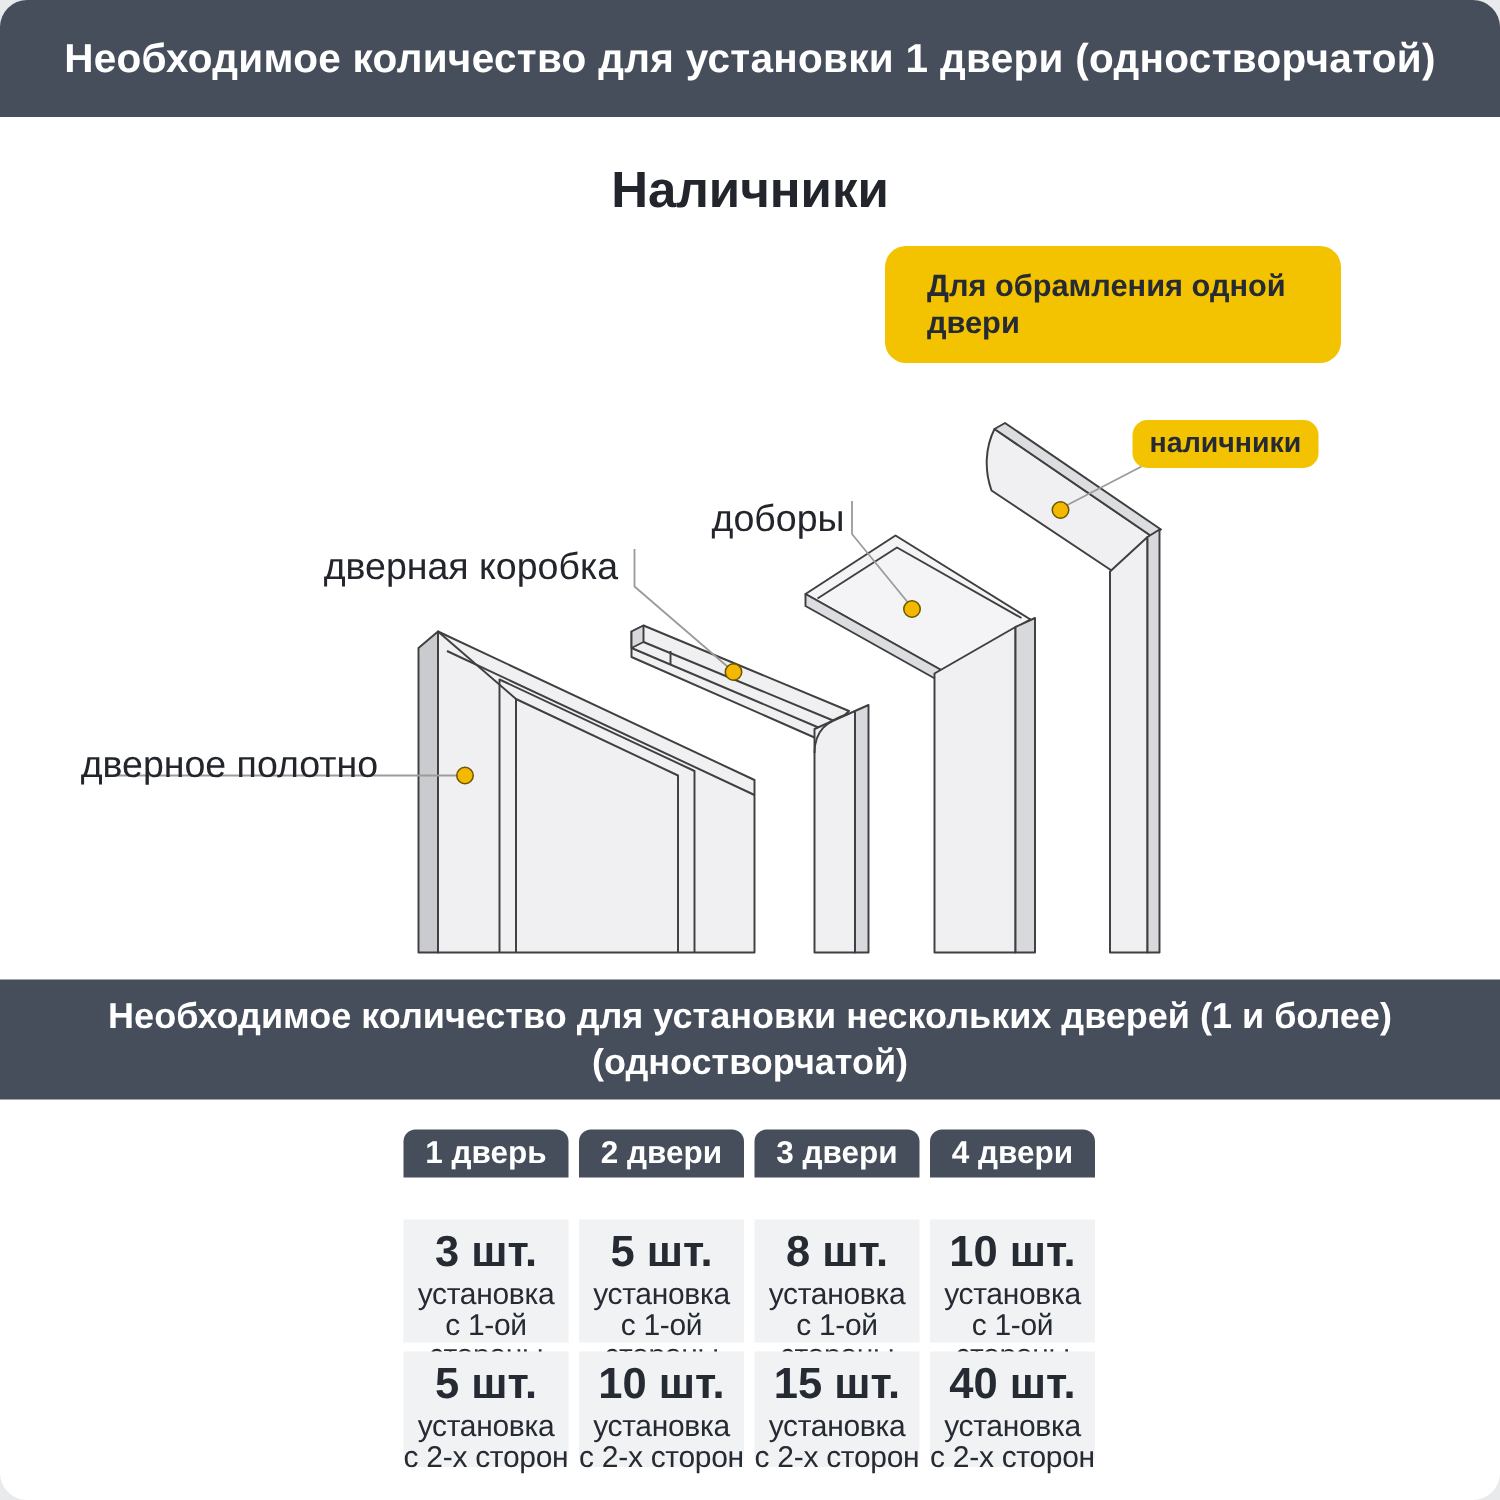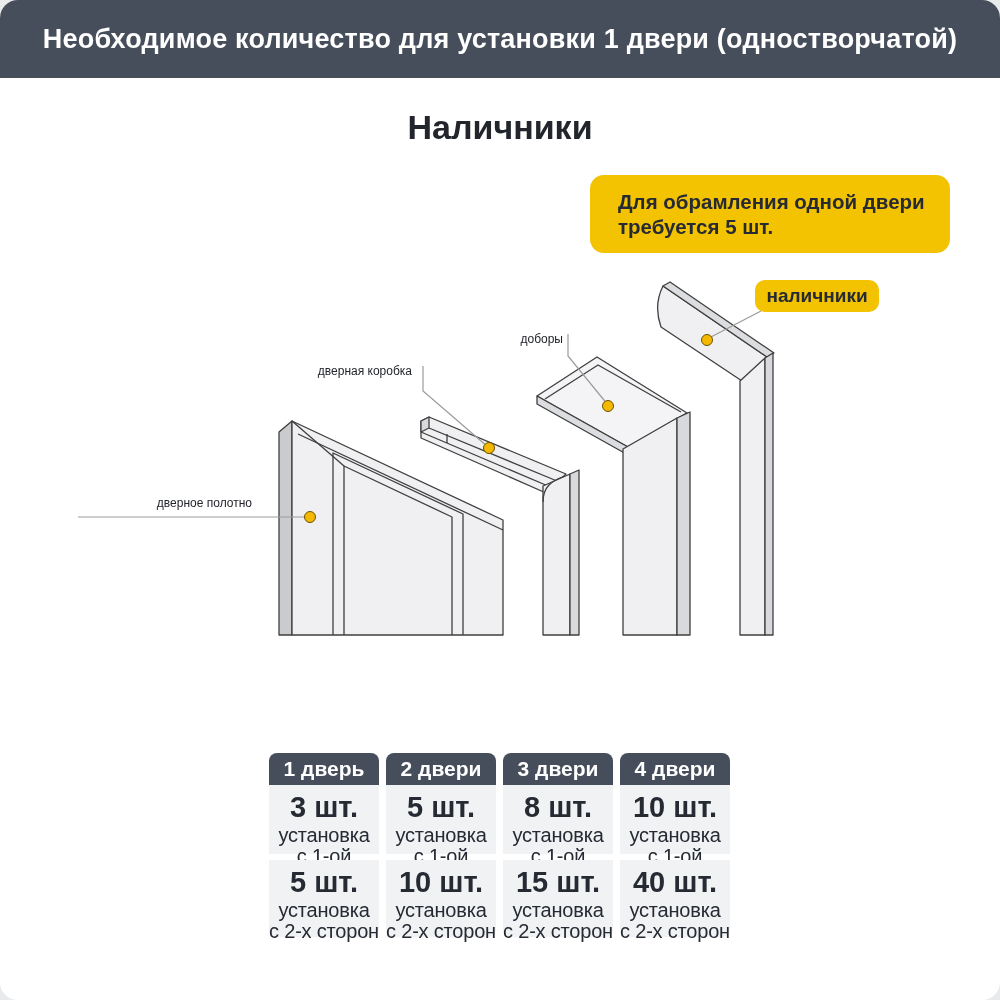--- a/index.html
+++ b/index.html
@@ -22,30 +22,30 @@
   }
   
   .description{
     position:absolute;left:40px;top:182px;width:522px;
     font-size:19px;line-height:24px;color:#22252B;
     text-align:justify;text-align-last:left;
   }
   .description b{font-weight:bold;}
   
   .info-badge{
-    position:absolute;left:590px;top:175px;width:360px;height:78px;
+    position:absolute;left:590px;top:164px;width:304px;height:78px;
     background:#F3C200;border-radius:14px;color:#262A33;
     font-size:20.5px;font-weight:bold;line-height:25px;
     padding:14px 20px 0 28px;
   }
   
   .diagram{position:absolute;left:0;top:260px;width:1000px;height:400px;}
   .diagram svg{position:absolute;left:0;top:0;}
   .dg-label{
-    position:absolute;font-size:12px;color:#22252B;white-space:nowrap;
+    position:absolute;font-size:25px;color:#22252B;white-space:nowrap;
   }
   .lbl-leaf{top:236px;right:748px;}
   .lbl-frame{top:104px;right:588px;}
   .lbl-ext{top:72px;right:437px;}
   .lbl-casing{
     position:absolute;left:755px;top:20px;width:124px;height:32px;
     background:#F3C200;border-radius:10px;color:#262A33;
     font-size:19px;font-weight:bold;display:flex;align-items:center;justify-content:center;
     white-space:nowrap;
   }
@@ -63,40 +63,39 @@
   }
   .qty-col{display:flex;flex-direction:column;}
   .qty-header{
     height:32px;background:#474E5B;color:#ffffff;border-radius:8px 8px 0 0;
     display:flex;align-items:center;justify-content:center;
     font-size:21px;font-weight:bold;
   }
   .qty-cell{
     background:#F1F2F4;color:#262A33;text-align:center;
   }
-  .qty-cell-1{height:69px;padding-top:5px;}
+  .qty-cell-1{height:82px;padding-top:5px;margin-top:28px;}
   .qty-cell-2{height:77px;margin-top:6px;border-radius:0 0 8px 8px;padding-top:5px;}
   .qty-num{font-size:29px;font-weight:bold;line-height:35px;}
   .qty-sub{font-size:20px;font-weight:500;line-height:20.5px;letter-spacing:-0.2px;}
 </style>
 </head>
 <body>
 
 <div class="page">
 
   <div class="banner-top">
     <span>Необходимое количество для установки 1 двери (одностворчатой)</span>
   </div>
 
   <div class="section-title">Наличники</div>
 
 
   <div class="info-badge">
     <div>Для обрамления одной двери</div>
-    <div>требуется 5 шт.</div>
   </div>
 
   <div class="diagram">
     <svg width="1000" height="400" viewBox="0 0 1000 400">
       <g stroke="#3F3F3F" stroke-width="1.3" stroke-linejoin="round" fill="#F0F0F2">
 
         <g>
           <polygon points="279,172 292,161 292,375 279,375" fill="#C9CBCF"></polygon>
           <polygon points="292,161 503,260 503,375 292,375"></polygon>
           <line x1="298" y1="174" x2="503" y2="270" fill="none"></line>
@@ -155,20 +154,24 @@
         <circle cx="608" cy="146" r="5.5"></circle>
         <circle cx="707" cy="80" r="5.5"></circle>
       </g>
     </svg>
     <div class="dg-label lbl-leaf">дверное полотно</div>
     <div class="dg-label lbl-frame">дверная коробка</div>
     <div class="dg-label lbl-ext">доборы</div>
     <div class="lbl-casing">наличники</div>
   </div>
 
+  <div class="banner-bottom">
+    <div>Необходимое количество для установки нескольких дверей (1 и более)</div>
+    <div>(одностворчатой)</div>
+  </div>
 
   <div class="qty-table">
 
     <div class="qty-col">
       <div class="qty-header">1 дверь</div>
       <div class="qty-cell qty-cell-1">
         <div class="qty-num">3 шт.</div>
         <div class="qty-sub">установка</div>
         <div class="qty-sub">с 1-ой стороны</div>
       </div>

